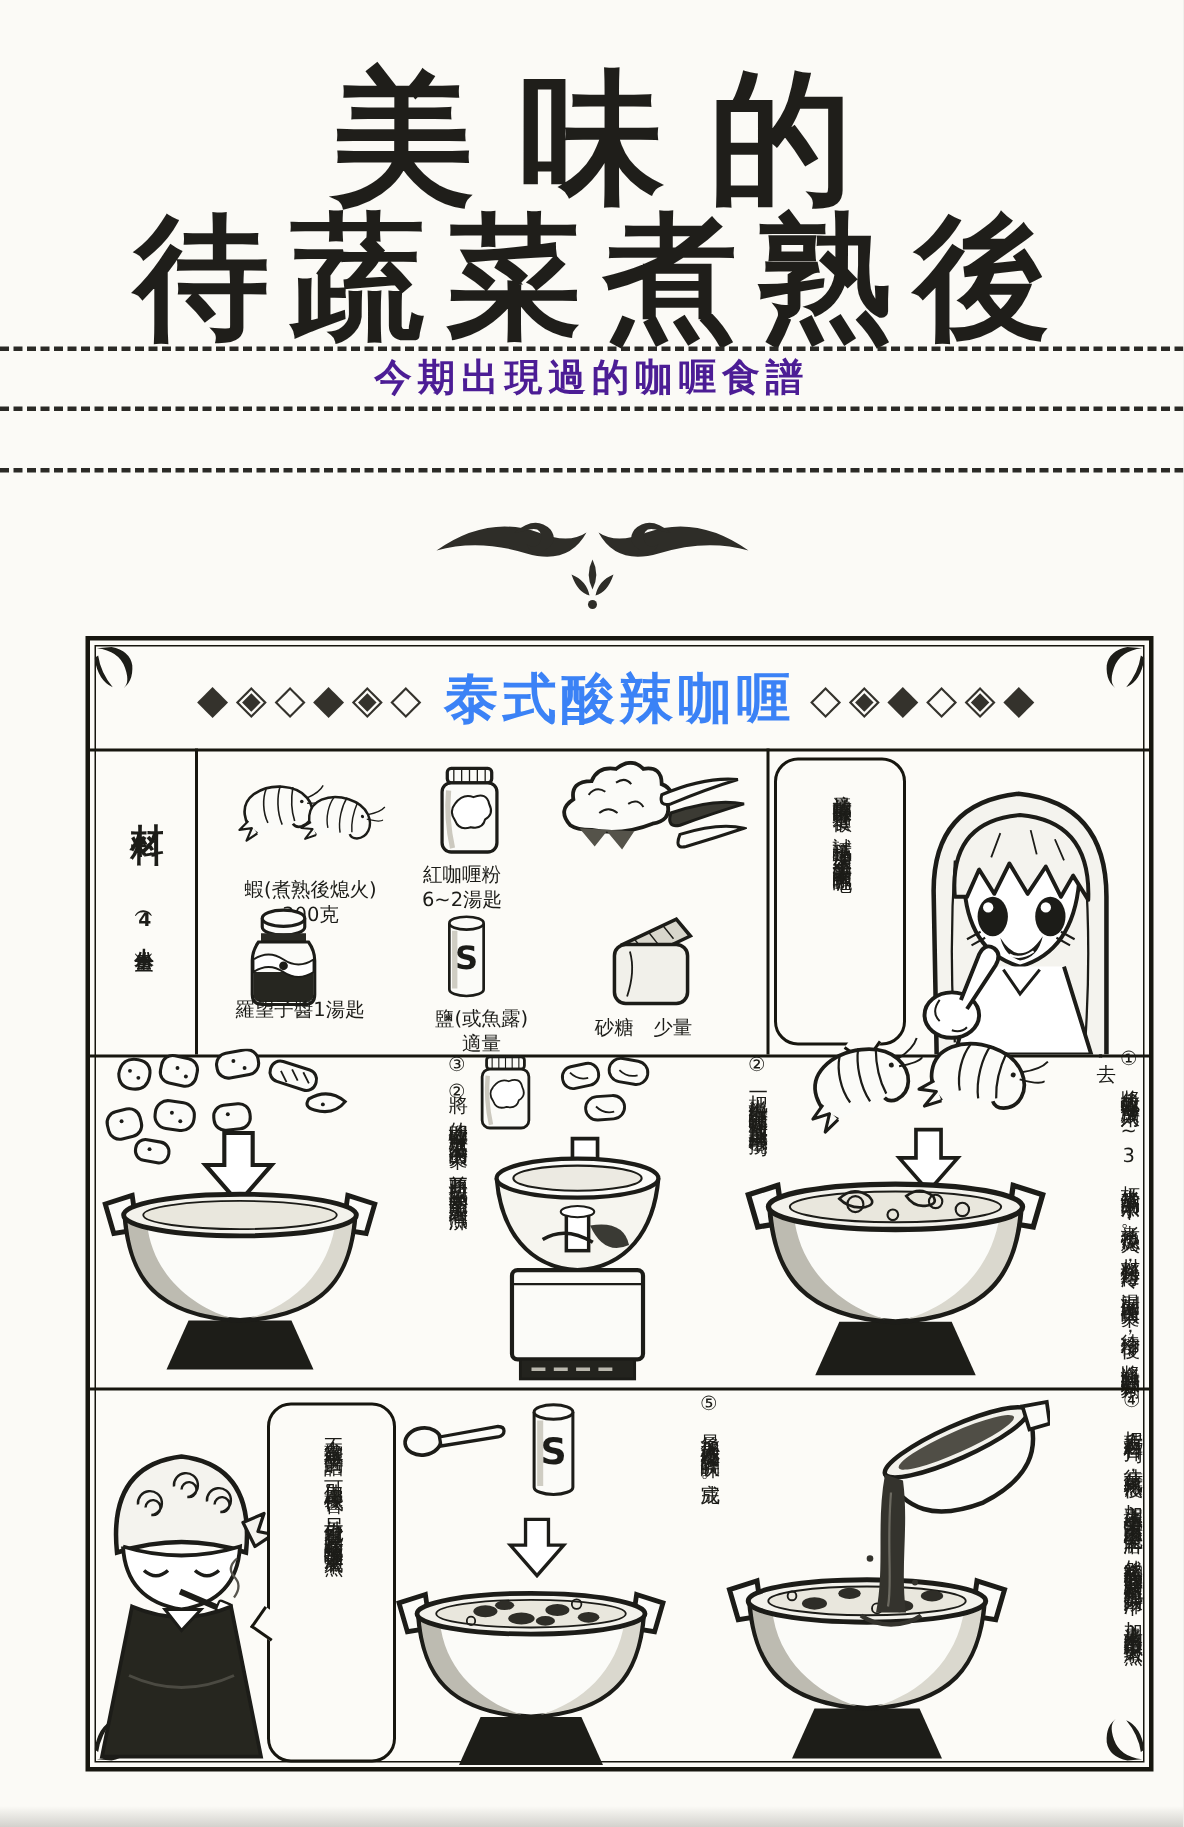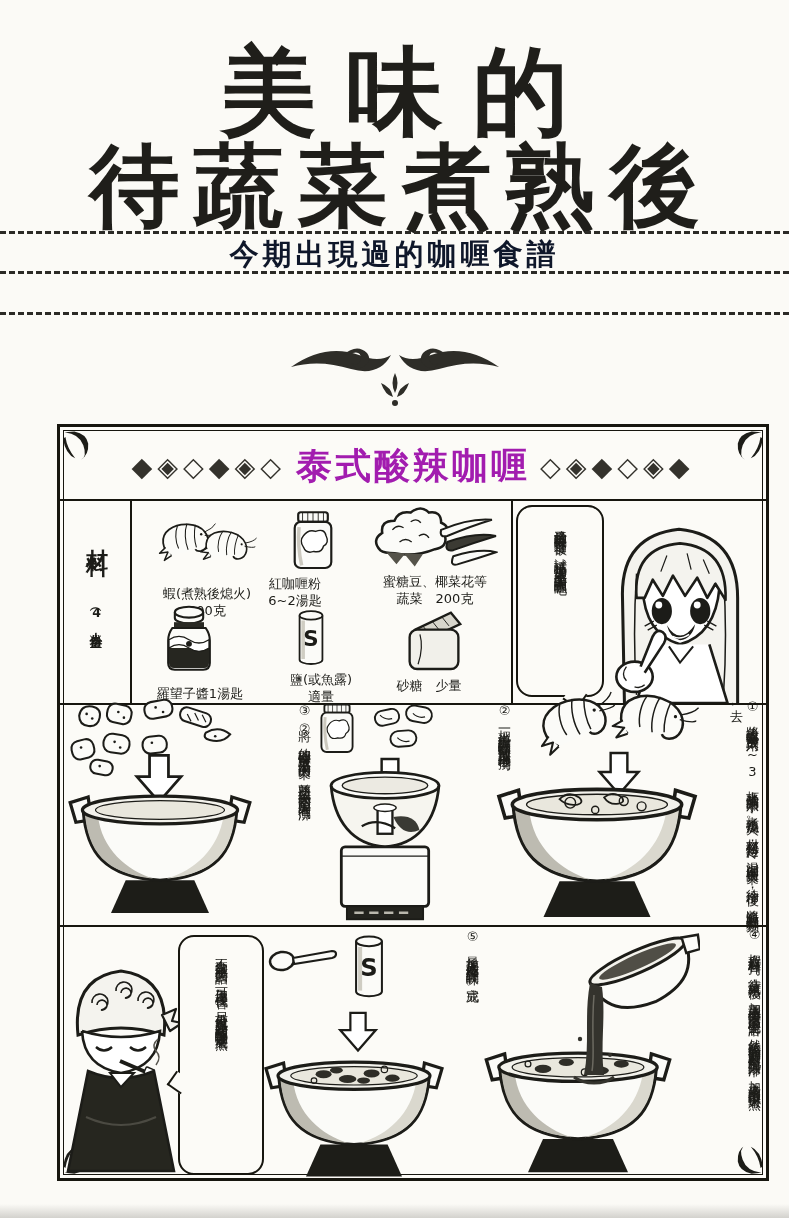--- a/index.html
+++ b/index.html
@@ -7,31 +7,31 @@
         font-family:"DejaVu Sans",sans-serif;color:#1c1c18;}
   .abs{position:absolute;}
   .noselect{user-select:none;}
   
   .title-line{left:0;width:100%;text-align:center;font-family:"DejaVu Serif",serif;
               font-weight:900;color:#1f1e1a;white-space:nowrap;}
   #title1{top:42px;font-size:96px;line-height:100px;letter-spacing:30px;text-indent:30px;}
   #title2{top:136px;font-size:90px;line-height:98px;letter-spacing:14px;text-indent:14px;}
   .dash{left:0;width:100%;height:0;border-top:3px dashed #2b2a26;}
   .subtitle{left:0;width:100%;text-align:center;font-family:"DejaVu Serif",serif;
-            font-weight:bold;font-size:29px;letter-spacing:4px;color:#0f172a;}
+            font-weight:bold;font-size:25px;letter-spacing:4px;color:#4c1d95;}
   
   #panel{left:57px;top:424px;width:706px;height:751px;border:3px solid #17160f;background:#fcfbf7;}
   #panel::before{content:"";position:absolute;inset:3px;border:1.5px solid #17160f;pointer-events:none;}
   .hline{height:0;border-top:2.5px solid #17160f;}
   .vline{width:0;border-left:2.5px solid #17160f;}
   
   #panel-header{left:8px;top:8px;width:690px;height:62px;display:flex;align-items:center;
                 justify-content:center;gap:10px;overflow:hidden;}
   .diamonds{font-size:27px;letter-spacing:5px;color:#34322c;white-space:nowrap;}
-  #panel-title{font-size:36px;font-weight:900;letter-spacing:3px;color:#a21caf;
+  #panel-title{font-size:36px;font-weight:900;letter-spacing:3px;color:#3b82f6;
                font-family:"DejaVu Serif",serif;white-space:nowrap;}
   
   .ing-label-v{writing-mode:vertical-rl;text-orientation:upright;font-weight:bold;}
   .ing-name{font-size:13px;line-height:17px;text-align:center;font-weight:500;white-space:nowrap;}
   
   .vt{writing-mode:vertical-rl;text-orientation:upright;font-size:13px;line-height:16px;
       letter-spacing:1.5px;color:#1c1c18;}
   .bubble{border:2.5px solid #17160f;border-radius:16px;background:#fcfbf7;
           display:flex;justify-content:center;padding-top:12px;box-sizing:border-box;}
   .bubble-girl::after{content:"";position:absolute;right:18px;bottom:-11px;width:16px;height:16px;
@@ -221,37 +221,33 @@
       <use href="#sym-shrimp" x="86" y="26" width="100" height="72" transform="rotate(14 140 60)"></use>
     </svg>
     <div class="abs" style="left:82px;top:158px;width:130px">
       <div class="ing-name">蝦(煮熟後熄火)</div>
       <div class="ing-name">300克</div>
     </div>
 
     <svg class="abs" style="left:226px;top:82px" width="54" height="64">
         <use href="#sym-jar"></use>
       </svg>
-    <div class="abs" style="left:189px;top:148px;width:92px">
+    <div class="abs" style="left:202px;top:148px;width:92px">
       <div class="ing-name">紅咖喱粉</div>
       <div class="ing-name">6~2湯匙</div>
     </div>
 
     <svg class="abs" style="left:306px;top:80px" width="132" height="66">
         <use href="#sym-veg"></use>
       </svg>
-    <div class="abs" style="left:302px;top:146px;width:146px">
-      <div class="ing-name">蜜糖豆、椰菜花等</div>
-      <div class="ing-name">蔬菜　200克</div>
-    </div>
 
     <svg class="abs" style="left:104px;top:176px" width="50" height="70">
         <use href="#sym-tjar"></use>
       </svg>
-    <div class="abs" style="left:74px;top:258px;width:132px">
+    <div class="abs" style="left:74px;top:238px;width:132px">
       <div class="ing-name">羅望子醬1湯匙</div>
     </div>
 
     <svg class="abs" style="left:232px;top:182px" width="38" height="60" viewBox="0 0 52 84">
       <use href="#sym-salt"></use>
       <text x="26" y="52" text-anchor="middle" font-size="30" font-weight="bold" fill="#1c1c18">S</text>
     </svg>
     <div class="abs" style="left:216px;top:244px;width:90px">
       <div class="ing-name">鹽(或魚露)</div>
       <div class="ing-name">適量</div>

